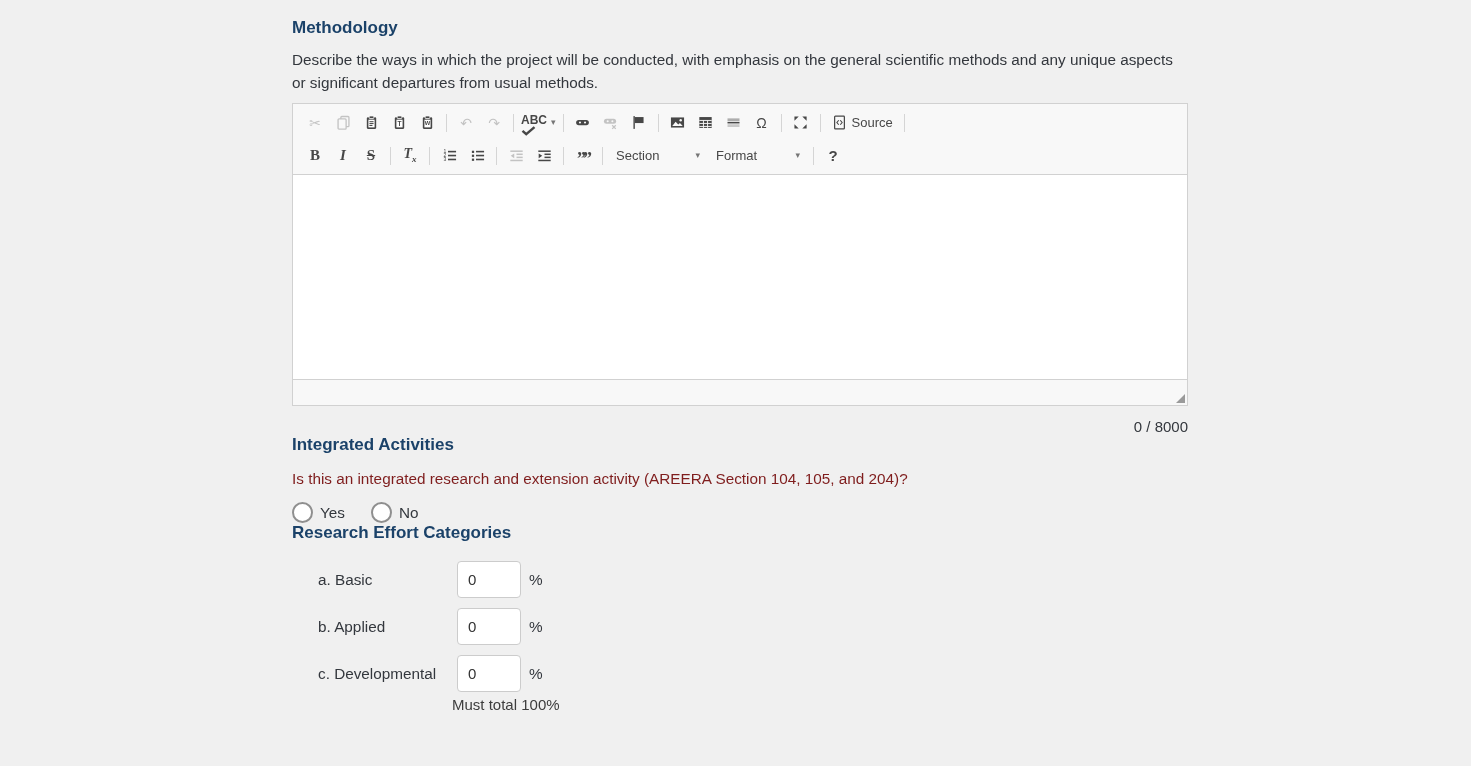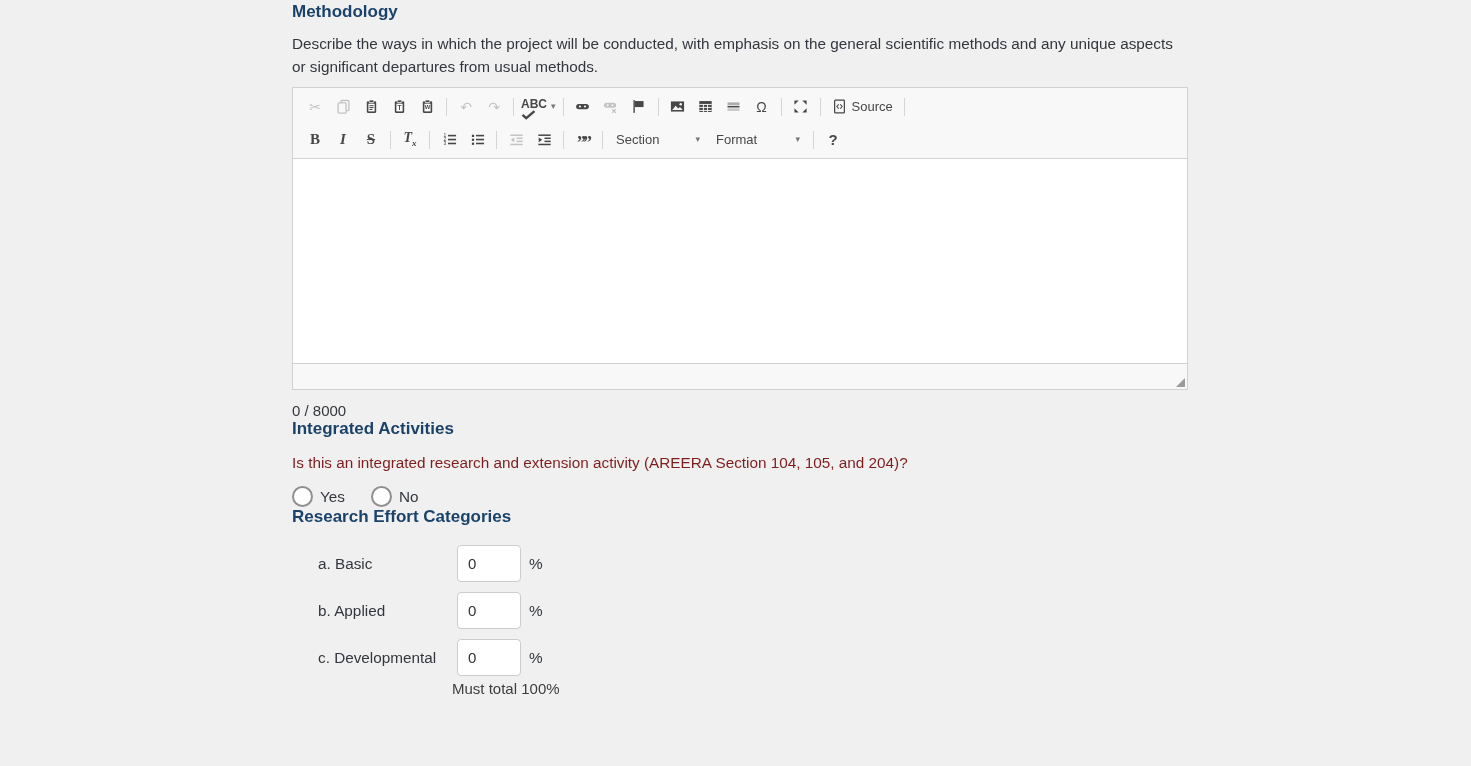--- a/index.html
+++ b/index.html
@@ -2,21 +2,21 @@
 <html><head>
 <meta charset="utf-8">
 <style>
   html,body{margin:0;padding:0;}
   body{
     width:1471px;height:766px;overflow:hidden;
     background:#f0f0f0;
     font-family:"Liberation Sans","DejaVu Sans",sans-serif;
     color:#33373d;
   }
-  .content{position:absolute;left:292px;top:2px;width:896px;}
+  .content{position:absolute;left:292px;top:18px;width:896px;}
   h2.sec{font-size:17px;font-weight:bold;color:#1b4269;margin:0;line-height:19px;}
   p.desc{font-size:15.3px;line-height:23px;margin:11px 0 0;color:#33373d;}
   p.question{font-size:15.3px;line-height:19px;margin:15px 0 0;color:#7f1d1d;}
 
   
   .cke{margin-top:9px;border:1px solid #d1d1d1;background:#f8f8f8;}
   .cke-toolbar{border-bottom:1px solid #d1d1d1;padding:2px 0;}
   .tb-row{height:33px;display:flex;align-items:center;padding:0 8px;}
   .tb-btn{min-width:24px;height:24px;display:flex;align-items:center;justify-content:center;
     color:#474747;margin:0 2px;border-radius:2px;font-size:13px;cursor:pointer;user-select:none;}
@@ -35,21 +35,21 @@
   .tx-x{font-size:9px;vertical-align:-4px;margin-left:0;}
   .dd-caret{font-size:9px;color:#767676;margin-left:4px;line-height:1;}
   .tb-dd{display:flex;align-items:center;min-width:84px;height:24px;margin:0 2px;padding:0 6px;
     color:#474747;font-size:13px;cursor:pointer;justify-content:space-between;}
   .btn-label{font-size:13px;margin-left:5px;color:#474747;}
   .tb-btn.labeled{min-width:0;padding:0 4px;}
   .cke-contents{background:#fff;height:204px;cursor:text;}
   .cke-bottom{height:25px;background:#f8f8f8;border-top:1px solid #d1d1d1;position:relative;}
   .resize-handle{position:absolute;right:2px;bottom:2px;width:0;height:0;
     border-left:9px solid transparent;border-bottom:9px solid #9a9a9a;cursor:se-resize;}
-  .char-counter{font-size:15px;margin-top:12px;color:#33373d;}
+  .char-counter{text-align:right;font-size:15px;margin-top:12px;color:#33373d;}
 
   
   .h-integrated{margin-top:40px;}
   .radio-row{display:flex;align-items:center;margin-top:14px;}
   .radio-opt{display:flex;align-items:center;margin-right:26px;cursor:pointer;}
   .radio{width:21px;height:21px;border-radius:50%;border:2px solid #8f8f8f;background:#fff;box-sizing:border-box;flex:none;}
   .radio-label{font-size:15.3px;margin-left:7px;color:#33373d;}
 
   
   .h-research{margin-top:36px;}

